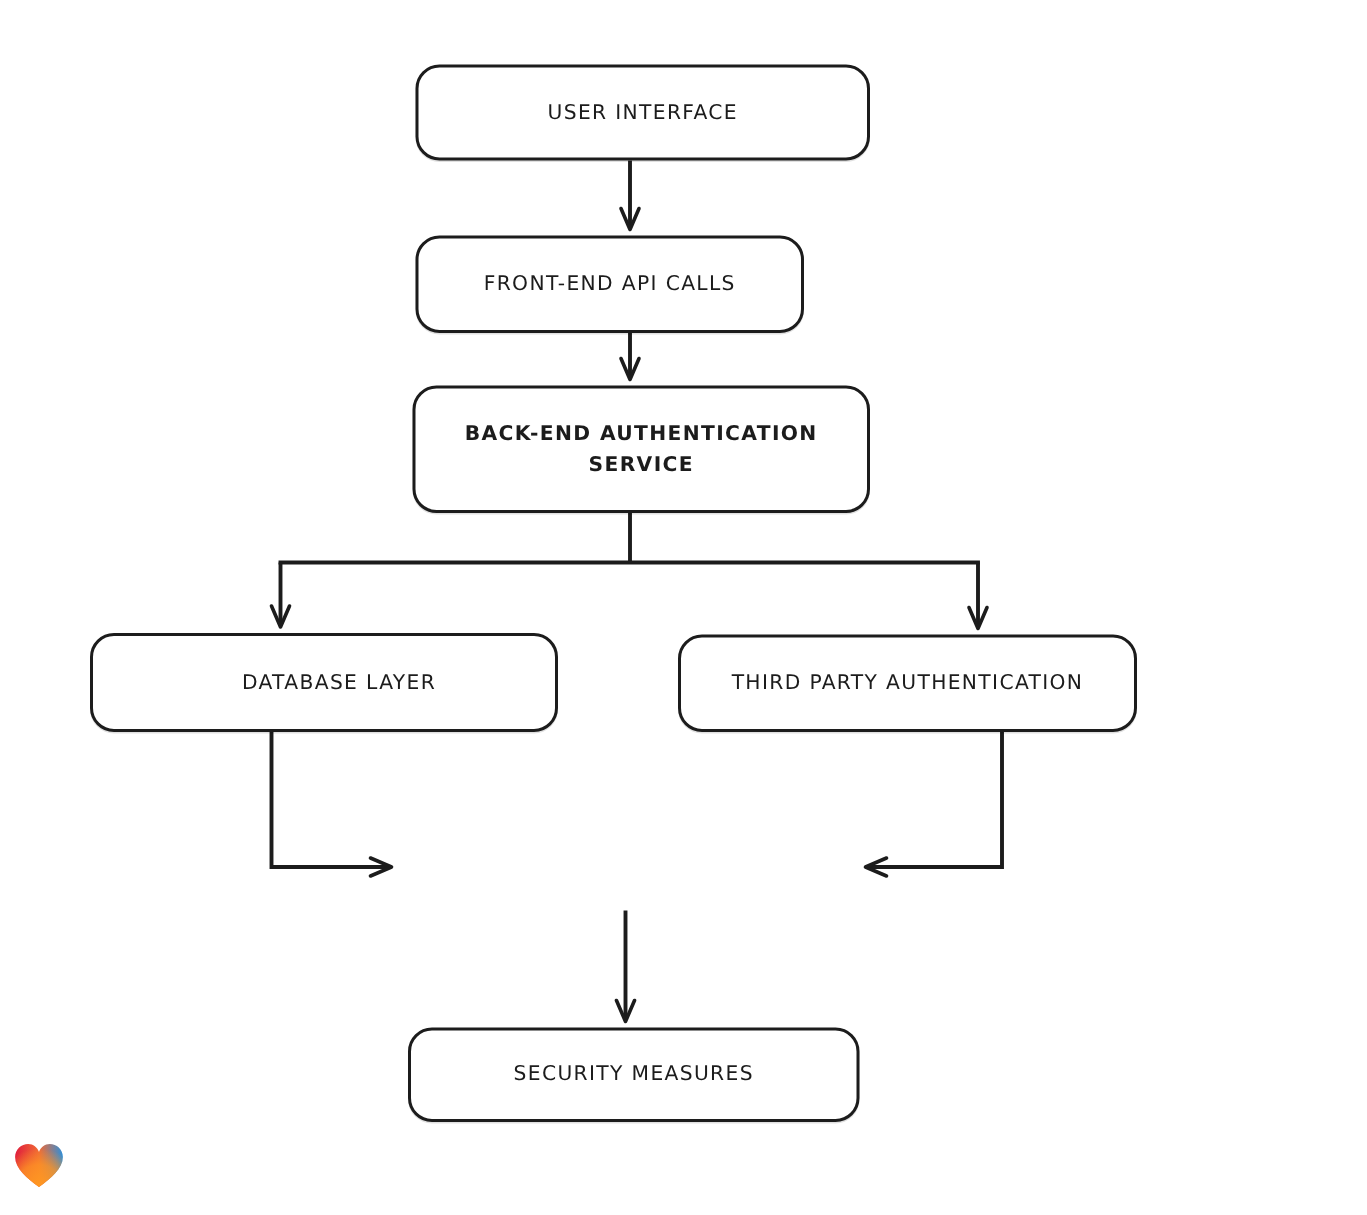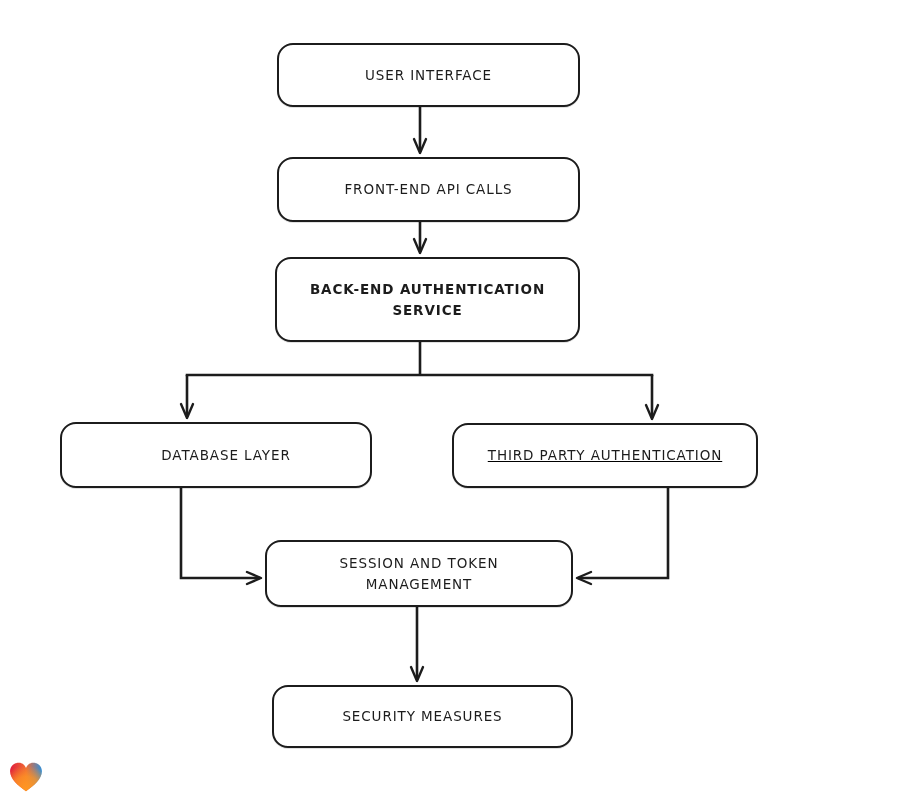--- a/index.html
+++ b/index.html
@@ -36,24 +36,24 @@
   }
   .node .label {
     font-size: 13.5px;
     letter-spacing: 0.9px;
     color: #1c1c1c;
     text-align: center;
     line-height: 1.55;
     white-space: normal;
   }
   .n-user      { left: 277px; top: 43px;  width: 303px; height: 64px; }
-  .n-front     { left: 277px; top: 157px; width: 303px; height: 65px; }
+  .n-front     { left: 277px; top: 157px; width: 259px; height: 65px; }
   .n-back      { left: 275px; top: 257px; width: 305px; height: 85px; font-weight: bold; }
   .n-db        { left: 60px;  top: 422px; width: 312px; height: 66px; padding-left: 20px; }
-  .n-third     { left: 452px; top: 423px; width: 306px; height: 65px; text-decoration: underline; }
+  .n-third     { left: 452px; top: 423px; width: 306px; height: 65px; }
   .n-session   { left: 265px; top: 540px; width: 308px; height: 67px; }
   .n-security  { left: 272px; top: 685px; width: 301px; height: 63px; }
   .n-back .label    { max-width: 250px; }
   .n-session .label { max-width: 195px; }
   .logo-badge {
     position: absolute;
     left: 9px;
     top: 761px;
     width: 34px;
     height: 32px;
@@ -98,23 +98,20 @@
   </div>
 
   <div class="node n-db">
     <span class="label">DATABASE LAYER</span>
   </div>
 
   <div class="node n-third">
     <span class="label">THIRD PARTY AUTHENTICATION</span>
   </div>
 
-  <div class="node n-session">
-    <span class="label">SESSION AND TOKEN MANAGEMENT</span>
-  </div>
 
   <div class="node n-security">
     <span class="label">SECURITY MEASURES</span>
   </div>
 
   <a class="logo-badge">
     <svg viewBox="0 0 32 29" width="34" height="32" xmlns="http://www.w3.org/2000/svg">
       <defs>
         <linearGradient id="hg" x1="0" y1="0" x2="1" y2="0">
           <stop offset="0" stop-color="#e01e3c"></stop>

